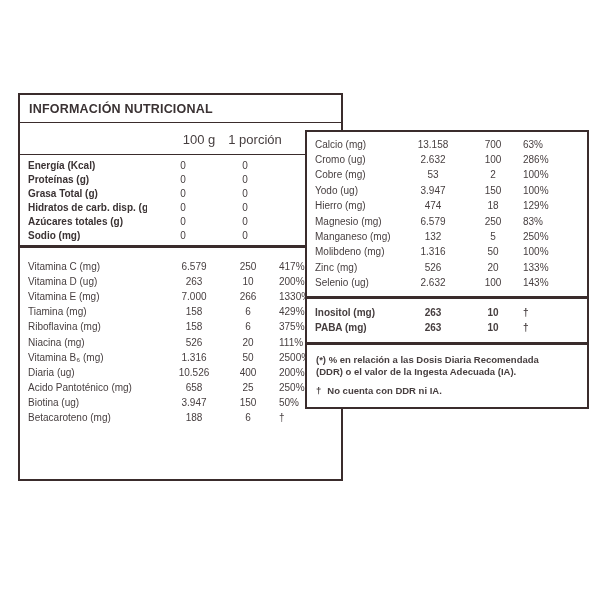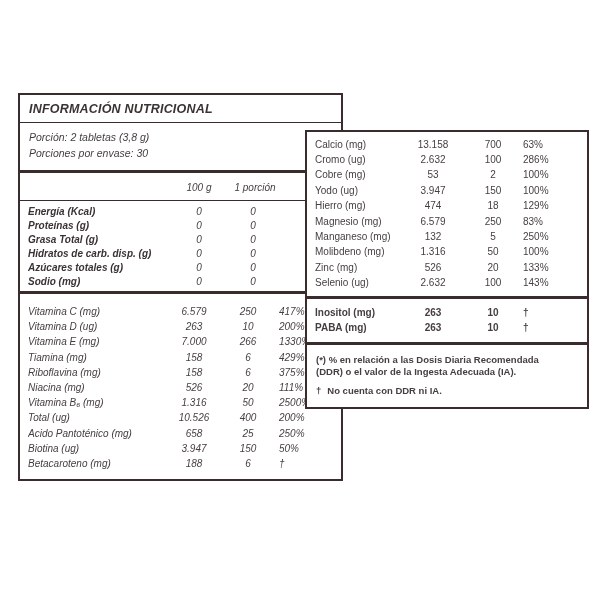--- a/index.html
+++ b/index.html
@@ -13,53 +13,53 @@
     width:600px;height:600px;overflow:hidden;position:relative;
     font-family:"Liberation Sans","DejaVu Sans",sans-serif;
     color:var(--ink);
   }
   .sheet{position:absolute;inset:0;background:#fff;}
 
   .panel{
     position:absolute;background:#fff;
     border:2px solid var(--border);
   }
-  #left-panel{left:18px;top:93px;width:325px;height:388px;font-style:italic;}
+  #left-panel{left:18px;top:93px;width:325px;height:388px;}
 
   .lp-title{
     font-size:12.5px;font-weight:bold;color:var(--ink-bold);
     letter-spacing:.2px;
     padding:7px 9px 6px 9px;
     border-bottom:1px solid var(--border);
   }
   .lp-serving{
     padding:7px 9px 8px 9px;
     font-size:10.5px;line-height:1.5;color:var(--ink);
     border-bottom:3px solid var(--border);
   }
   .col-headers{
     display:grid;grid-template-columns:1fr 56px 56px 50px;
-    font-size:10px;color:var(--ink);
+    font-size:13px;color:var(--ink);
     padding:9px 8px 7px 8px;
     border-bottom:1px solid var(--border);
   }
   .col-headers .hdr{text-align:center;}
 
   .row{
     display:grid;grid-template-columns:1fr 56px 52px 54px;
     align-items:center;
     padding:0 8px;
     font-size:10px;line-height:1;
   }
   .row .cell-label{text-align:left;white-space:nowrap;overflow:hidden;}
   .row .cell-num{text-align:center;padding-right:10px;}
   .row .cell-pct{text-align:left;padding-right:2px;}
 
   .macro-rows{padding:4px 0 2px 0;border-bottom:3px solid var(--border);}
-  .macro-rows .row{height:14px;font-weight:bold;color:var(--ink-bold);}
+  .macro-rows .row{height:14px;font-weight:bold;color:var(--ink-bold);gap:8px;}
   .macro-rows .row .cell-num{font-weight:normal;color:var(--ink);text-align:center;padding-right:0;}
 
   .pct-header{
     font-size:6.5px;text-align:right;
     padding:3px 22px 0 0;height:10px;line-height:1;color:var(--ink);
   }
   .vitamin-rows{padding:1px 0 4px 0;}
   .vitamin-rows .row{height:15.2px;}
 
   
@@ -76,24 +76,20 @@
   .dagger-sym{font-size:9.5px;}
 </style>
 </head>
 <body>
 
 <div class="sheet">
 
   <div class="panel" id="left-panel">
     <div class="lp-title">INFORMACIÓN NUTRICIONAL</div>
 
-    <div class="lp-serving">
-      <div>Porción: 2 tabletas (3,8 g)</div>
-      <div>Porciones por envase: 30</div>
-    </div>
 
     <div class="col-headers">
       <span></span>
       <span class="hdr">100 g</span>
       <span class="hdr">1 porción</span>
       <span></span>
     </div>
 
     <div class="macro-rows">
 
@@ -187,21 +183,21 @@
         </div>
 
         <div class="row">
           <span class="cell-label">Vitamina B₆ (mg)</span>
           <span class="cell-num">1.316</span>
           <span class="cell-num">50</span>
           <span class="cell-pct">2500%</span>
         </div>
 
         <div class="row">
-          <span class="cell-label">Total (ug)</span>
+          <span class="cell-label">Diaria (ug)</span>
           <span class="cell-num">10.526</span>
           <span class="cell-num">400</span>
           <span class="cell-pct">200%</span>
         </div>
 
 
         <div class="row">
           <span class="cell-label">Ácido Pantoténico (mg)</span>
           <span class="cell-num">658</span>
           <span class="cell-num">25</span>

